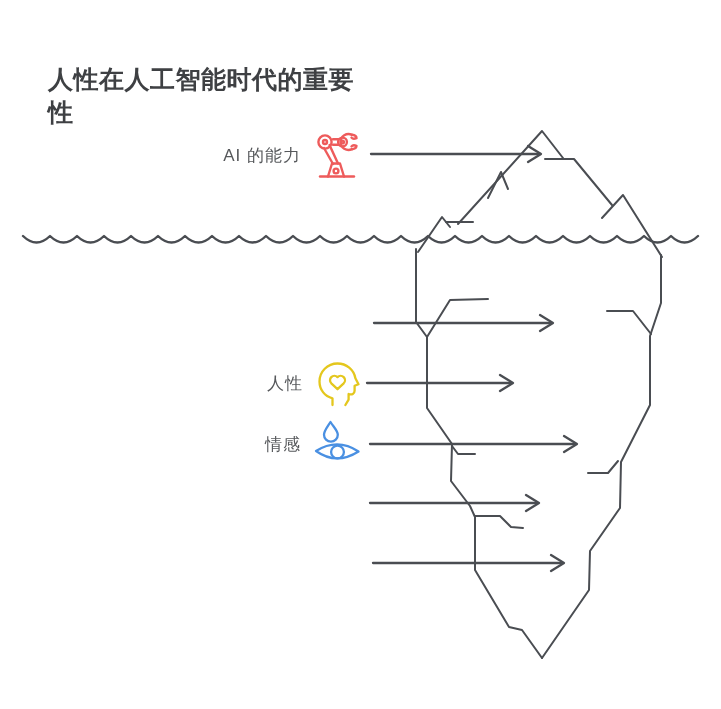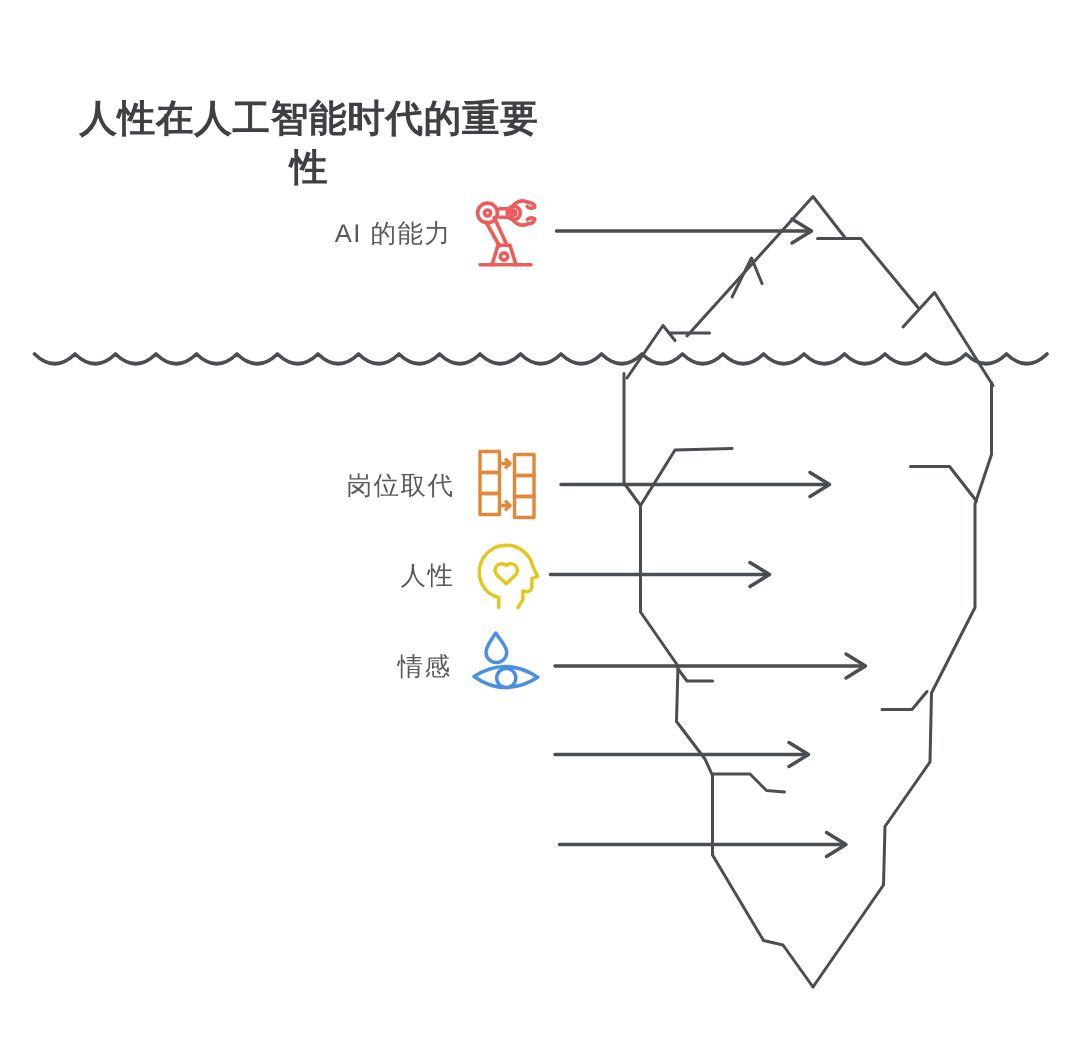--- a/index.html
+++ b/index.html
@@ -5,21 +5,21 @@
   html,body{margin:0;padding:0;}
   body{
     width:721px;height:709px;position:relative;overflow:hidden;
     background:#ffffff;
     font-family:"Liberation Sans","DejaVu Sans",sans-serif;
   }
   .canvas{position:absolute;inset:0;width:721px;height:709px;}
   .page-title{
     position:absolute;left:48px;top:46px;width:316px;
     font-size:25px;font-weight:700;line-height:1.32;
-    color:#3e4043;letter-spacing:.5px;text-align:center;
+    color:#3e4043;letter-spacing:.5px;
   }
   .diagram-svg{position:absolute;left:0;top:0;}
   .row{
     position:absolute;left:0;width:362px;height:50px;
     display:flex;align-items:center;justify-content:flex-end;gap:11px;
   }
   .lbl{
     font-size:17px;color:#56585b;letter-spacing:1px;white-space:nowrap;margin-left:44px;
   }
   .ico{display:block;line-height:0;}
@@ -98,35 +98,20 @@
         <line x1="21" y1="12.8" x2="26.5" y2="12.8"></line>
         <circle cx="30.5" cy="10" r="4.4"></circle>
         <circle cx="30.5" cy="10" r="1.4"></circle>
         <path d="M40 2.8 A8 8 0 1 0 40 17.2"></path>
         <path d="M40 2.8 q4.5 .4 4.5 3.4 q-3.5 1.4 -5 -.6"></path>
         <path d="M40 17.2 q4.5 -.4 4.5 -3.4 q-3.5 -1.4 -5 .6"></path>
       </svg>
     </span>
   </div>
 
-  <div class="row" style="top:298px">
-    <span class="lbl">岗位取代</span>
-    <span class="ico" style="color: rgb(224, 136, 60);">
-      <svg width="48" height="48" viewBox="0 0 48 48" fill="none" stroke="currentColor" stroke-width="2.3" stroke-linecap="round" stroke-linejoin="round">
-        <rect x="6" y="2" width="13" height="14"></rect>
-          <rect x="6" y="16" width="13" height="14"></rect>
-          <rect x="6" y="30" width="13" height="14"></rect>
-        <rect x="29" y="4" width="13" height="14"></rect>
-          <rect x="29" y="18" width="13" height="14"></rect>
-          <rect x="29" y="32" width="13" height="14"></rect>
-        <path d="M21 10 h5 m-2.6 -2.6 l2.6 2.6 l-2.6 2.6"></path>
-        <path d="M21 38 h5 m-2.6 -2.6 l2.6 2.6 l-2.6 2.6"></path>
-      </svg>
-    </span>
-  </div>
 
   <div class="row" style="top:358px">
     <span class="lbl">人性</span>
     <span class="ico" style="color: rgb(228, 199, 29);">
       <svg width="48" height="48" viewBox="0 0 48 48" fill="none" stroke="currentColor" stroke-width="2.3" stroke-linecap="round" stroke-linejoin="round">
         <path d="M18.5 46 V39.3 C10.5 37.3 5.5 30.5 5.5 22.5 C5.5 12.5 13.5 4.5 23.5 4.5 C32.5 4.5 39.8 10.8 41.4 19.2 L44.5 25.3 L40.6 26.8 V31.8 C40.6 34.8 38 36.1 34.6 35 L34.6 40.6 L31.4 46"></path>
         <path d="M23.5 30.2 L17.3 24.3 A4.35 4.35 0 0 1 23.5 18.1 A4.35 4.35 0 0 1 29.7 24.3 Z"></path>
       </svg>
     </span>
   </div>

